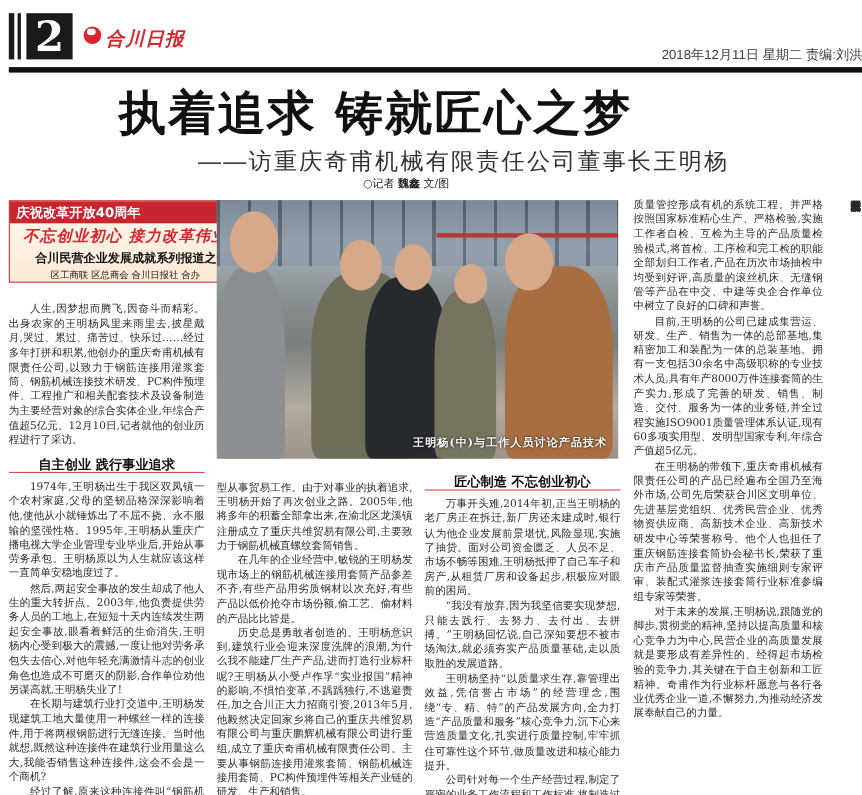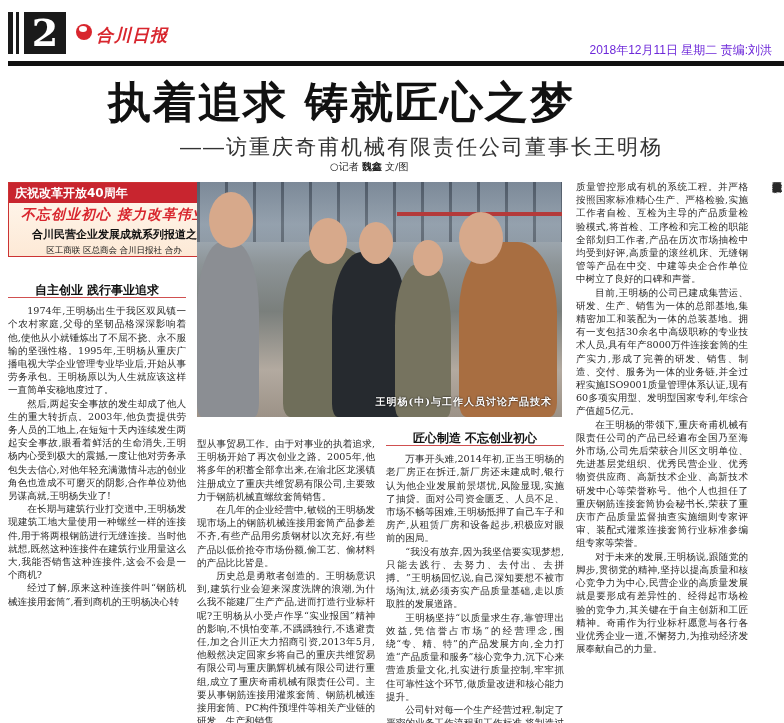--- a/index.html
+++ b/index.html
@@ -9,21 +9,21 @@
   
   .masthead { position: absolute; left: 0; top: 0; width: 784px; height: 68px; }
   .page-num-bars { position: absolute; left: 8px; top: 12px; width: 5px; height: 42px; background: #1a1a1a; }
   .page-num-bars2 { position: absolute; left: 16px; top: 12px; width: 3px; height: 42px; background: #1a1a1a; }
   .page-num { position: absolute; left: 24px; top: 12px; width: 42px; height: 42px; background: #1a1a1a; color: #fff;
               font-family: "DejaVu Serif", serif; font-weight: bold; font-size: 38px; line-height: 42px; text-align: center; }
   .logo { position: absolute; left: 76px; top: 24px; height: 20px; display: flex; align-items: flex-start; gap: 4px; }
   .logo-mark { width: 16px; height: 16px; border-radius: 50%; background: #d8262e; position: relative; }
   .logo-mark::after { content: ""; position: absolute; left: 3px; top: 2px; width: 8px; height: 6px; border-radius: 50%; background: #fff; }
   .logo-text { color: #d8262e; font-size: 17px; font-style: italic; font-weight: bold; letter-spacing: 1px; font-family: "DejaVu Serif", serif; }
-  .dateline { position: absolute; right: 12px; top: 42px; font-family: "Liberation Sans", sans-serif; font-size: 12px; color: #6d28d9; white-space: nowrap; }
+  .dateline { position: absolute; right: 0; top: 42px; font-family: "Liberation Sans", sans-serif; font-size: 12px; color: #404040; white-space: nowrap; }
   .rule { position: absolute; left: 8px; top: 61px; width: 776px; height: 5px; background: #111; }
 
   
   .headline { position: absolute; left: 108px; top: 74px; font-family: "DejaVu Sans", sans-serif; font-weight: bold; font-size: 43px; letter-spacing: 2px; color: #111; white-space: nowrap; }
   .subhead { position: absolute; left: 180px; top: 133px; font-family: Liberation Sans, sans-serif; font-size: 21px; letter-spacing: 2px; color: #333; white-space: nowrap; }
   .byline { position: absolute; left: 330px; top: 160px; font-size: 10px; color: #222; white-space: nowrap; }
   .byline b { font-weight: bold; }
 
   
   .feature-box { position: absolute; left: 8px; top: 182px; width: 212px; height: 75px; border: 1px solid #c33; background: linear-gradient(#fff8ef, #fde9d6); }
@@ -73,20 +73,21 @@
 </div>
 
 <div class="feature-box">
   <div class="feature-top">庆祝改革开放40周年</div>
   <div class="feature-slogan">不忘创业初心  接力改革伟业</div>
   <div class="feature-series">合川民营企业发展成就系列报道之十四</div>
   <div class="feature-orgs">区工商联  区总商会  合川日报社  合办</div>
 </div>
 
 <div class="col" style="left:8px; top:275px; width:178px;">
+  <p>人生,因梦想而腾飞,因奋斗而精彩。出身农家的王明杨风里来雨里去,披星戴月,哭过、累过、痛苦过、快乐过……经过多年打拼和积累,他创办的重庆奇甫机械有限责任公司,以致力于钢筋连接用灌浆套筒、钢筋机械连接技术研发、PC构件预埋件、工程推广和相关配套技术及设备制造为主要经营对象的综合实体企业,年综合产值超5亿元。12月10日,记者就他的创业历程进行了采访。</p>
   <div class="section-head" style="margin-top:9px;">自主创业  践行事业追求</div>
   <p>1974年,王明杨出生于我区双凤镇一个农村家庭,父母的坚韧品格深深影响着他,使他从小就锤炼出了不屈不挠、永不服输的坚强性格。1995年,王明杨从重庆广播电视大学企业管理专业毕业后,开始从事劳务承包。王明杨原以为人生就应该这样一直简单安稳地度过了。</p>
   <p>然后,两起安全事故的发生却成了他人生的重大转折点。2003年,他负责提供劳务人员的工地上,在短短十天内连续发生两起安全事故,眼看着鲜活的生命消失,王明杨内心受到极大的震撼,一度让他对劳务承包失去信心,对他年轻充满激情斗志的创业角色也造成不可磨灭的阴影,合作单位劝他另谋高就,王明杨失业了!</p>
   <p>在长期与建筑行业打交道中,王明杨发现建筑工地大量使用一种螺丝一样的连接件,用于将两根钢筋进行无缝连接。当时他就想,既然这种连接件在建筑行业用量这么大,我能否销售这种连接件,这会不会是一个商机?</p>
   <p>经过了解,原来这种连接件叫“钢筋机械连接用套筒”,看到商机的王明杨决心转</p>
 </div>
 
 <div class="photo">
   <div class="roof"></div>
   <div class="beam" style="left:200px; width:165px;"></div>

